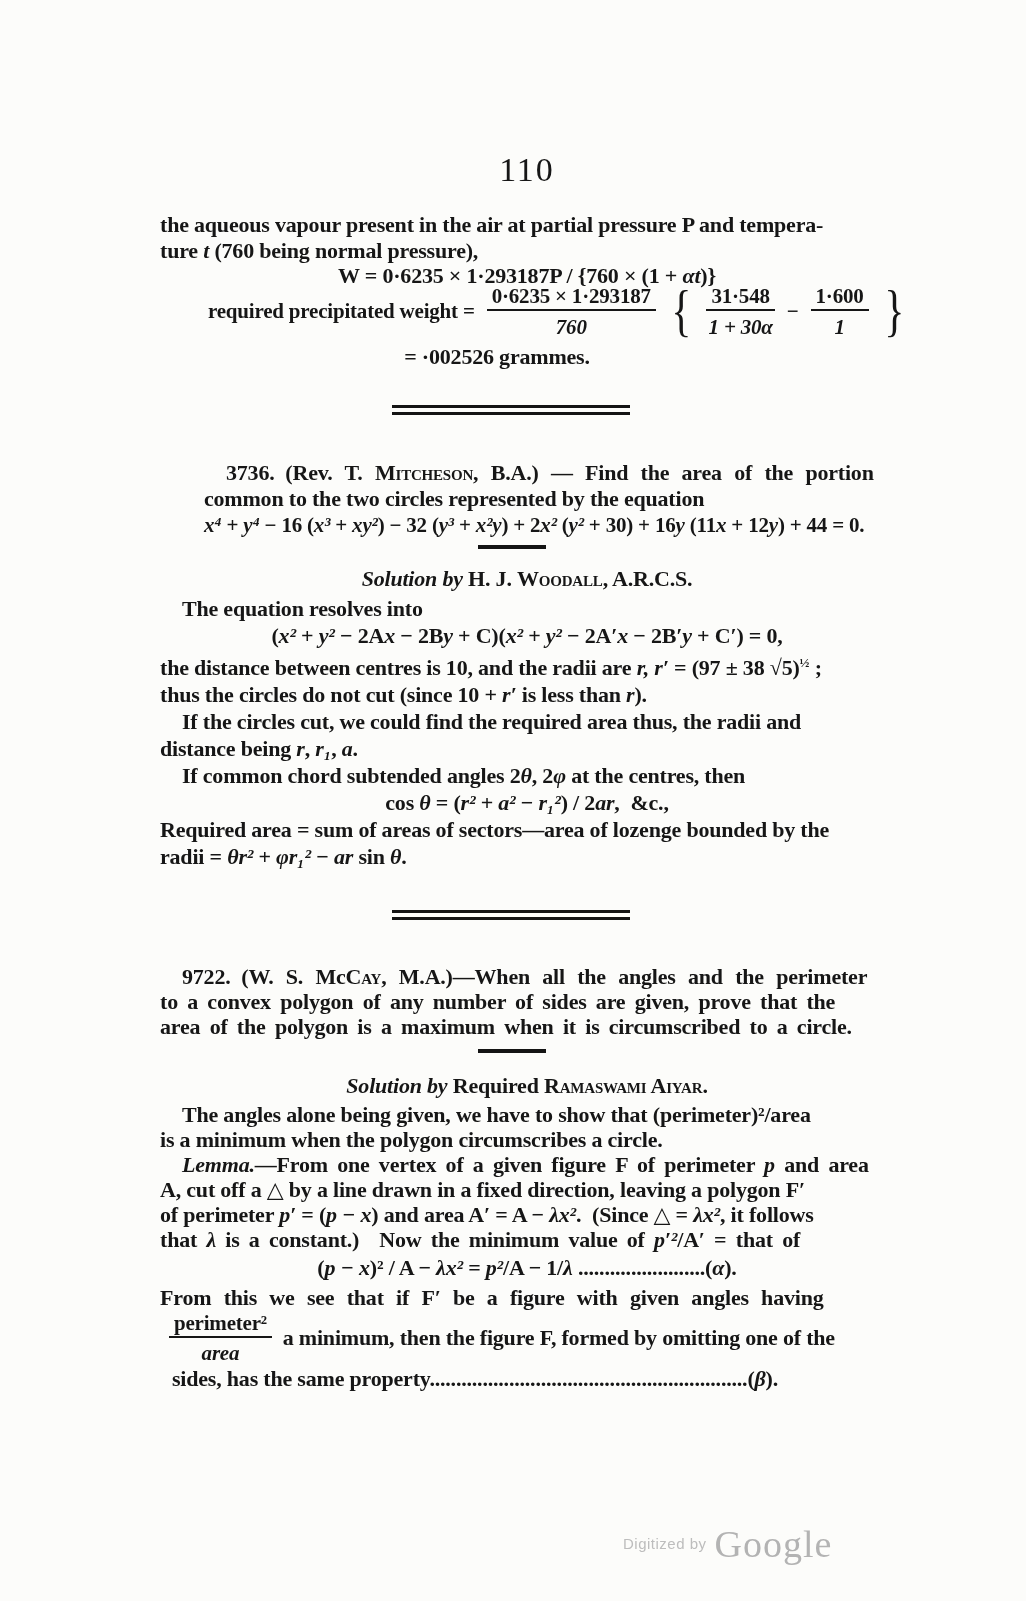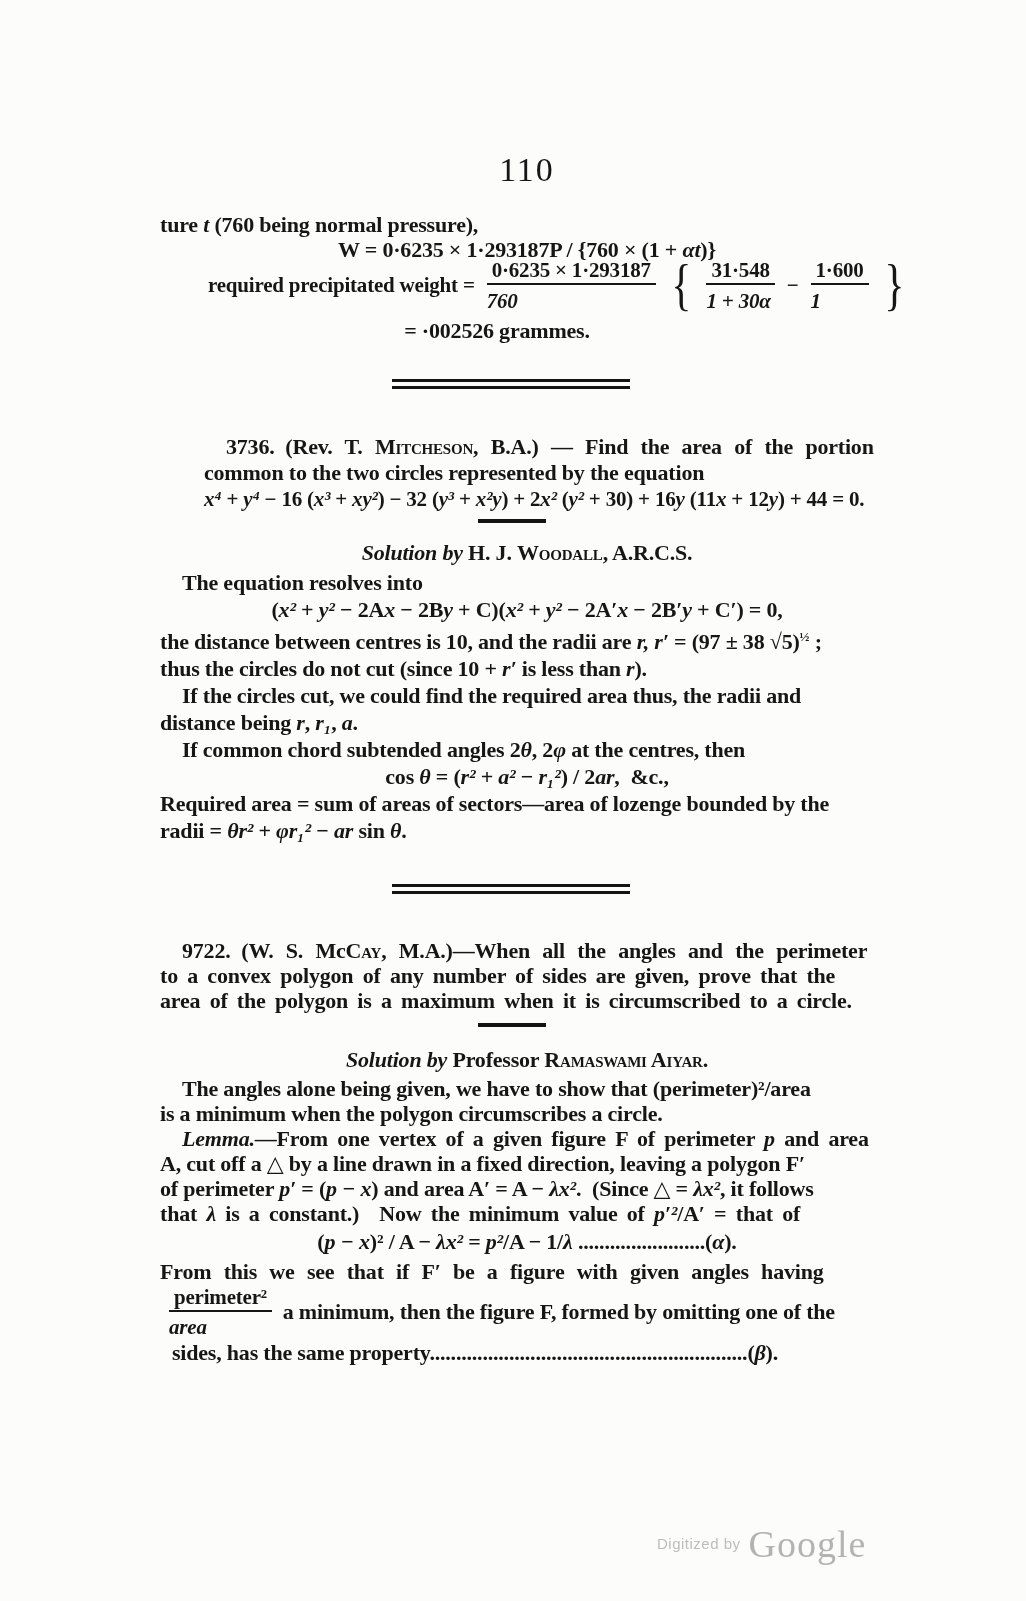--- a/index.html
+++ b/index.html
@@ -28,21 +28,21 @@
   .pageno{
     text-align:center;font-size:34px;font-weight:400;
     letter-spacing:2px;margin-top:150px;height:40px;line-height:40px;
   }
   .toppara{margin-top:22px;}
   .eqw{margin-top:-1px;height:26px;}
   .eq2row{
     display:flex;align-items:center;margin-top:-5px;height:54px;
     font-size:21px;gap:12px;white-space:nowrap;margin-left:48px;
   }
-  .frac{display:inline-block;text-align:left;vertical-align:middle;line-height:24px;}
+  .frac{display:inline-block;text-align:center;vertical-align:middle;line-height:24px;}
   .frac .num{display:block;padding:0 5px 1px;border-bottom:2px solid #161616;}
   .frac .den{display:block;padding-top:4px;font-style:italic;}
   .brace{font-size:56px;font-weight:400;line-height:50px;transform:scaleX(0.75);}
   .eq3{margin-top:6px;height:26px;text-align:center;padding-right:60px;}
   .rule2{
     width:238px;height:4px;margin-left:232px;
     border-top:3px solid #141414;border-bottom:3px solid #141414;
   }
   .r2a{margin-top:35px;}
   .r2b{margin-top:40px;}
@@ -54,39 +54,40 @@
   .solh{height:26px;text-align:center;}
   .s1h{margin-top:17px;}
   .s2h{margin-top:20px;}
   .sol1{margin-top:3px;line-height:27px;}
   .sol2{margin-top:3px;line-height:25px;}
   .eqalpha{margin-top:3px;height:26px;text-align:center;}
   .p7{margin-top:4px;height:25px;}
   .fracrow{display:flex;align-items:center;height:56px;white-space:nowrap;}
   .fracrow .frac{font-size:21px;line-height:23px;margin-left:9px;}
   .p9{height:26px;margin-left:12px;}
-  .footer{position:absolute;top:1522px;left:657px;white-space:nowrap;}
+  .footer{position:absolute;top:1522px;left:623px;white-space:nowrap;}
   .dig{
     font-family:"Liberation Sans","DejaVu Sans",sans-serif;
     font-size:15px;color:#bdbdbd;letter-spacing:0.5px;
     vertical-align:8px;
   }
   .goog{
     font-family:"Liberation Serif","DejaVu Serif",serif;
     font-size:38px;color:#b3b3b3;letter-spacing:1px;margin-left:8px;
   }
 </style>
 </head>
 <body>
 
 <div class="col">
 
   <div class="pageno">110</div>
 
   <div class="toppara">
+    <span class="ln"><span>the aqueous vapour present in the air at partial pressure P and tempera-</span></span>
     <span class="ln"><span>ture </span><span class="i">t</span><span> (760 being normal pressure),</span></span>
   </div>
 
   <div class="ln ctr eqw"><span>W = 0·6235 × 1·293187P / {760 × (1 + </span><span class="i">αt</span><span>)}</span></div>
 
   <div class="eq2row">
     <span>required precipitated weight =</span>
     <span class="frac">
       <span class="num">0·6235 × 1·293187</span>
       <span class="den">760</span>
@@ -134,21 +135,21 @@
   <div class="rule2 r2b"></div>
 
   <div class="q2">
     <span class="ln ind ws2"><span class="b">9722.</span><span> (W. S. Mc</span><span class="sc">Cay</span><span>, M.A.)—When all the angles and the perimeter</span></span>
     <span class="ln ws1"><span>to a convex polygon of any number of sides are given, prove that the</span></span>
     <span class="ln ws1"><span>area of the polygon is a maximum when it is circumscribed to a circle.</span></span>
   </div>
 
   <div class="rule1 r1b"></div>
 
-  <div class="ln solh s2h"><span class="i">Solution by</span><span> Professor </span><span class="sc">Ramaswami Aiyar</span><span>.</span></div>
+  <div class="ln solh s2h"><span class="i">Solution by</span><span> Required </span><span class="sc">Ramaswami Aiyar</span><span>.</span></div>
 
   <div class="sol2">
     <span class="ln ind"><span>The angles alone being given, we have to show that (perimeter)²/area</span></span>
     <span class="ln"><span>is a minimum when the polygon circumscribes a circle.</span></span>
     <span class="ln ind ws1"><span class="i">Lemma.</span><span>—From one vertex of a given figure F of perimeter </span><span class="i">p</span><span> and area</span></span>
     <span class="ln"><span>A, cut off a △ by a line drawn in a fixed direction, leaving a polygon F′</span></span>
     <span class="ln"><span>of perimeter </span><span class="i">p′</span><span> = (</span><span class="i">p − x</span><span>) and area A′ = A − </span><span class="i">λx²</span><span>. (Since △ = </span><span class="i">λx²</span><span>, it follows</span></span>
     <span class="ln ws1"><span>that </span><span class="i">λ</span><span> is a constant.)  Now the minimum value of </span><span class="i">p′²</span><span>/A′ = that of</span></span>
   </div>
 

